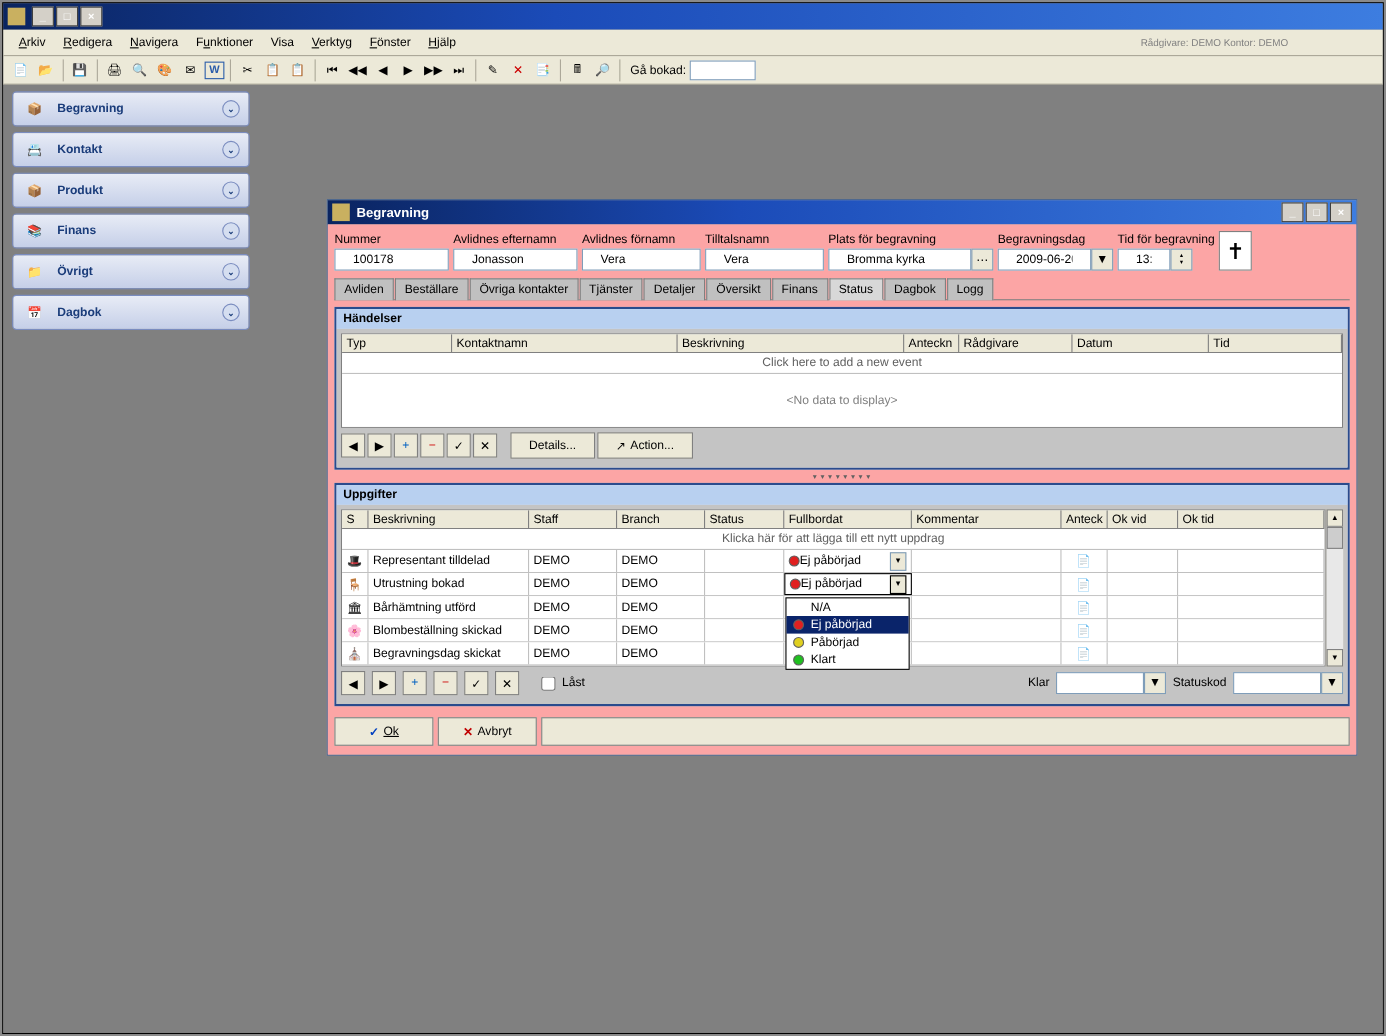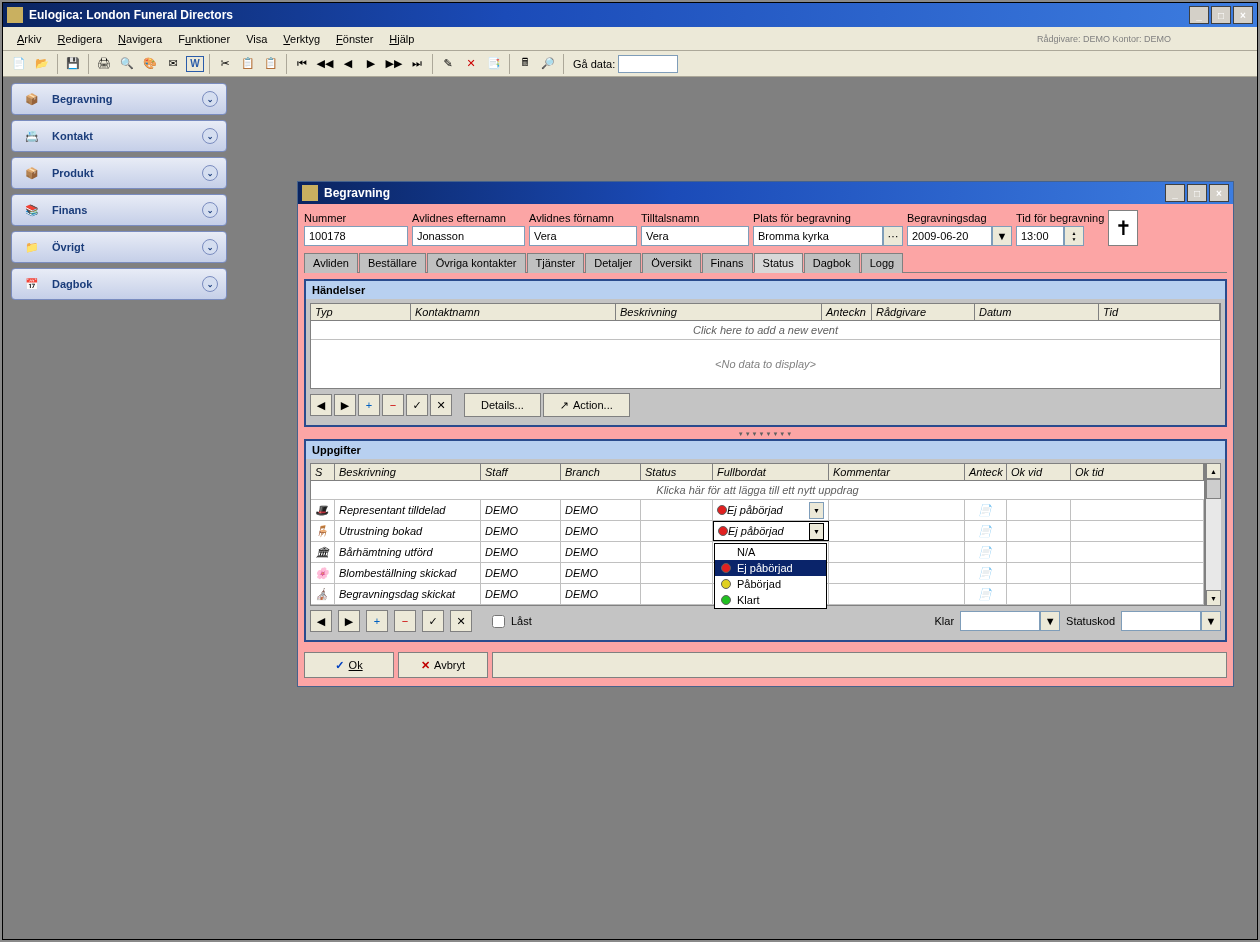--- a/index.html
+++ b/index.html
@@ -34,37 +34,37 @@
 
 .workspace { flex: 1; background: #808080; position: relative; }
 
 .inner-window { position: absolute; left: 62px; top: 104px; width: 937px; border: 1px solid #45628c; background: #b0b0b0; }
 .inner-titlebar { height: 22px; background: linear-gradient(to right, #0a2460 0%, #1b4bb8 40%, #3d7de0 100%); display: flex; align-items: center; padding: 0 4px; color: #fff; }
 .inner-body { padding: 6px; background: #fca5a5; }
 
 .header-fields { display: flex; gap: 4px; margin-bottom: 6px; align-items: flex-end; }
 .field-group { display: flex; flex-direction: column; gap: 2px; }
 .field-label { font-size: 11px; }
-.field-input { height: 20px; border: 1px solid #7f9db9; background: #fff; padding: 0 4px; }
+.field-input { height: 20px; border: 1px solid #7f9db9; background: #fff; padding: 0 16px; }
 .plats-group { display: flex; }
 .plats-input { width: 130px; }
 .plats-btn { width: 20px; height: 20px; border: 1px solid #7f9db9; background: #ece9d8; display: flex; align-items: center; justify-content: center; cursor: pointer; }
 .date-group { display: flex; }
 .date-input { width: 85px; }
 .cross-box { width: 30px; height: 36px; border: 1px solid #808080; background: #fff; display: flex; align-items: center; justify-content: center; font-size: 20px; }
 
 .tabs { display: flex; border-bottom: 1px solid #808080; margin-bottom: 6px; }
 .tab { padding: 3px 8px; background: #c0c0c0; border: 1px solid #808080; border-bottom: none; margin-right: 1px; cursor: pointer; position: relative; top: 1px; }
 .tab.active { background: #d8d8d8; border-bottom: 1px solid #d8d8d8; }
 
 .panel { border: 2px solid #2a4b8d; background: #fff; margin-bottom: 4px; }
 .panel-title { background: #b8d0f0; padding: 3px 6px; font-weight: bold; }
 .panel-body { padding: 4px; background: #c4c4c4; }
 
-.grid { border: 1px solid #808080; background: #fff; font-style: italic; }
+.grid { border: 1px solid #808080; background: #fff; }
 .grid-head { display: flex; background: #ece9d8; border-bottom: 1px solid #808080; }
 .grid-col { border-right: 1px solid #808080; padding: 2px 4px; overflow: hidden; white-space: nowrap; }
 .grid-addrow { text-align: center; padding: 3px; color: #606060; border-bottom: 1px solid #c0c0c0; background: #fff; cursor: pointer; }
 .grid-nodata { text-align: center; padding: 18px; color: #808080; background: #fff; }
 .grid-row { display: flex; border-bottom: 1px solid #c0c0c0; background: #fff; height: 21px; align-items: stretch; }
 .grid-cell { border-right: 1px solid #c0c0c0; padding: 2px 4px; overflow: hidden; white-space: nowrap; display: flex; align-items: center; }
 
 .nav-controls { display: flex; gap: 2px; padding: 4px 0; align-items: center; }
 .nav-sm-btn { width: 22px; height: 22px; border: 1px solid #808080; background: #ece9d8; display: flex; align-items: center; justify-content: center; cursor: pointer; }
 .action-btn { height: 24px; padding: 0 16px; border: 1px solid #808080; background: #ece9d8; cursor: pointer; display: flex; align-items: center; gap: 4px; }
@@ -89,21 +89,20 @@
 .sb-btn { height: 16px; background: #ece9d8; border: 1px solid #808080; display: flex; align-items: center; justify-content: center; font-size: 7px; cursor: pointer; }
 .sb-track { flex: 1; background: #e8e8e8; }
 .sb-thumb { background: #cdcdcd; border: 1px solid #808080; height: 20px; }
 </style>
 </head>
 <body>
 
 <div class="main-window">
   <div class="titlebar">
     <div class="titlebar-icon"></div>
-    <div class="titlebar-text">Eulogica: London Funeral Directors</div>
     <div class="window-controls">
       <div class="win-btn">_</div>
       <div class="win-btn">□</div>
       <div class="win-btn">×</div>
     </div>
   </div>
 
   <div class="menubar">
     <div class="menu-item"><span class="ul">A</span><span>rkiv</span></div>
     <div class="menu-item"><span class="ul">R</span>edigera</div>
@@ -139,21 +138,21 @@
     <div class="tb-btn">▶▶</div>
     <div class="tb-btn">⏭</div>
     <div class="tb-sep"></div>
     <div class="tb-btn">✎</div>
     <div class="tb-btn" style="color:#c00;">✕</div>
     <div class="tb-btn">📑</div>
     <div class="tb-sep"></div>
     <div class="tb-btn">🖩</div>
     <div class="tb-btn">🔎</div>
     <div class="tb-sep"></div>
-    <span class="goto-label">Gå data:</span>
+    <span class="goto-label">Gå bokad:</span>
     <input class="goto-input" value="" style="">
   </div>
 
   <div class="content-area">
     <div class="sidebar">
       <div class="nav-btn">
           <div class="nav-icon">📦</div>
           <div class="nav-label">Begravning</div>
           <div class="nav-chev">⌄</div>
         </div>

